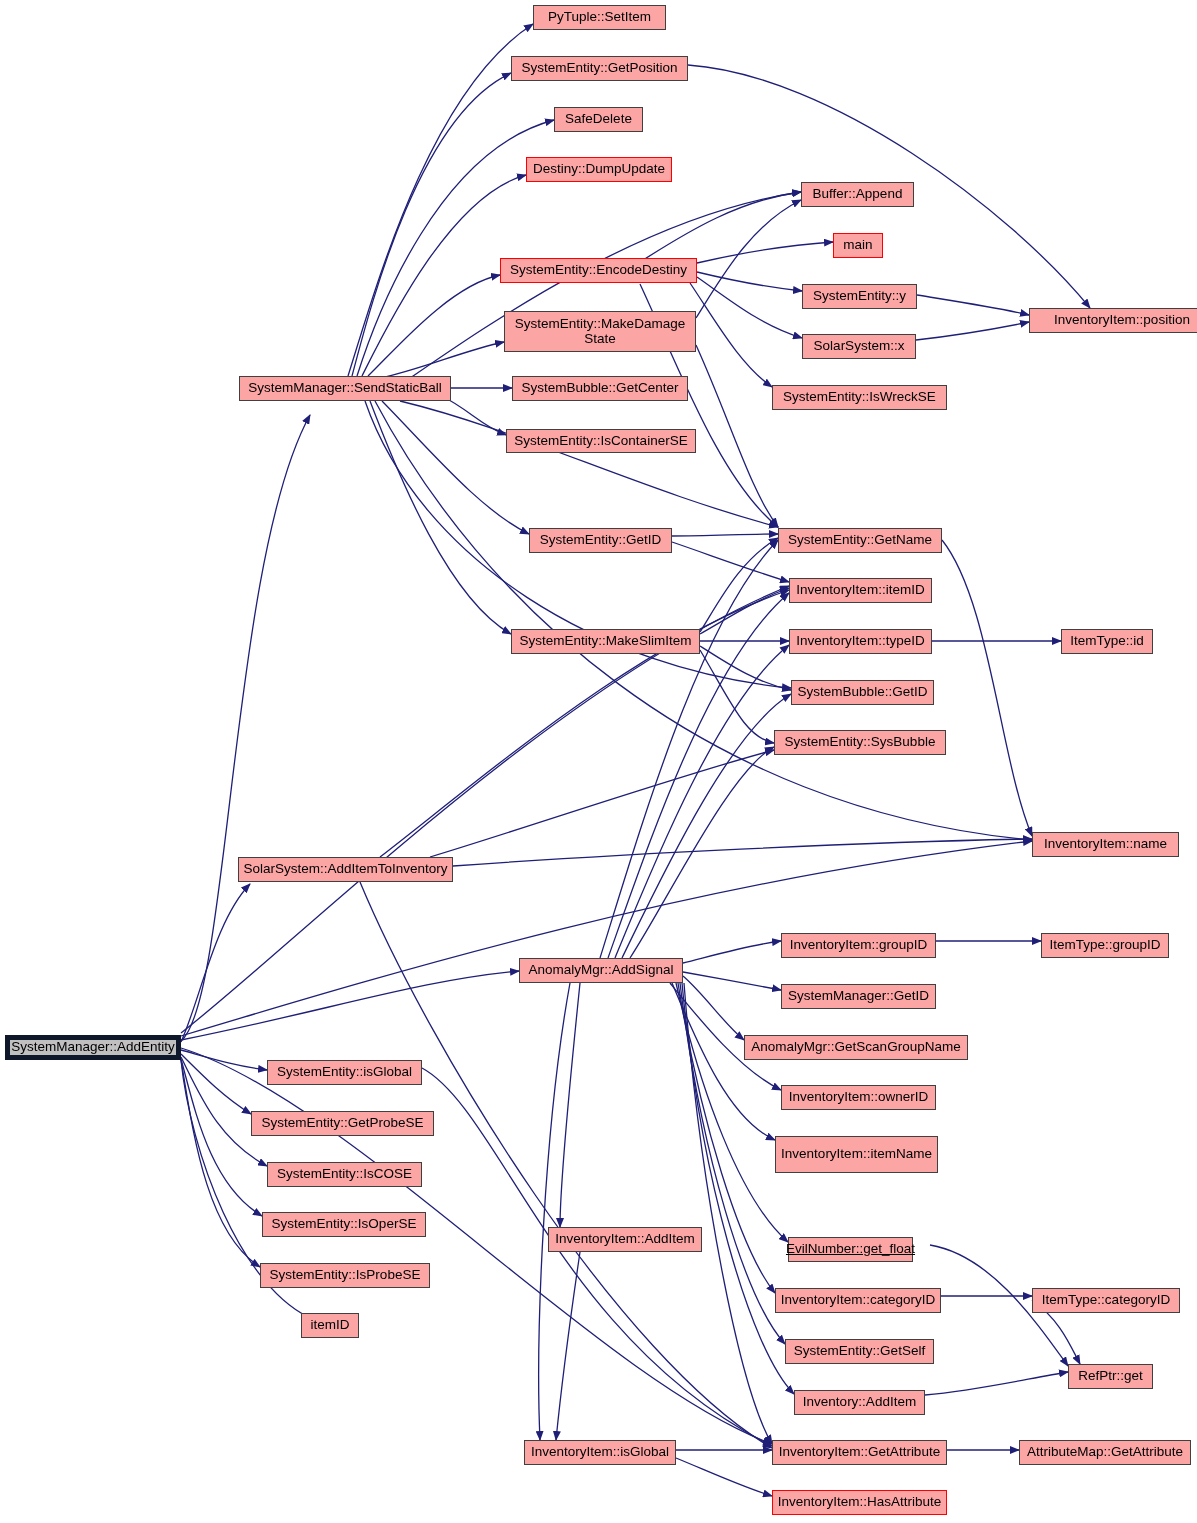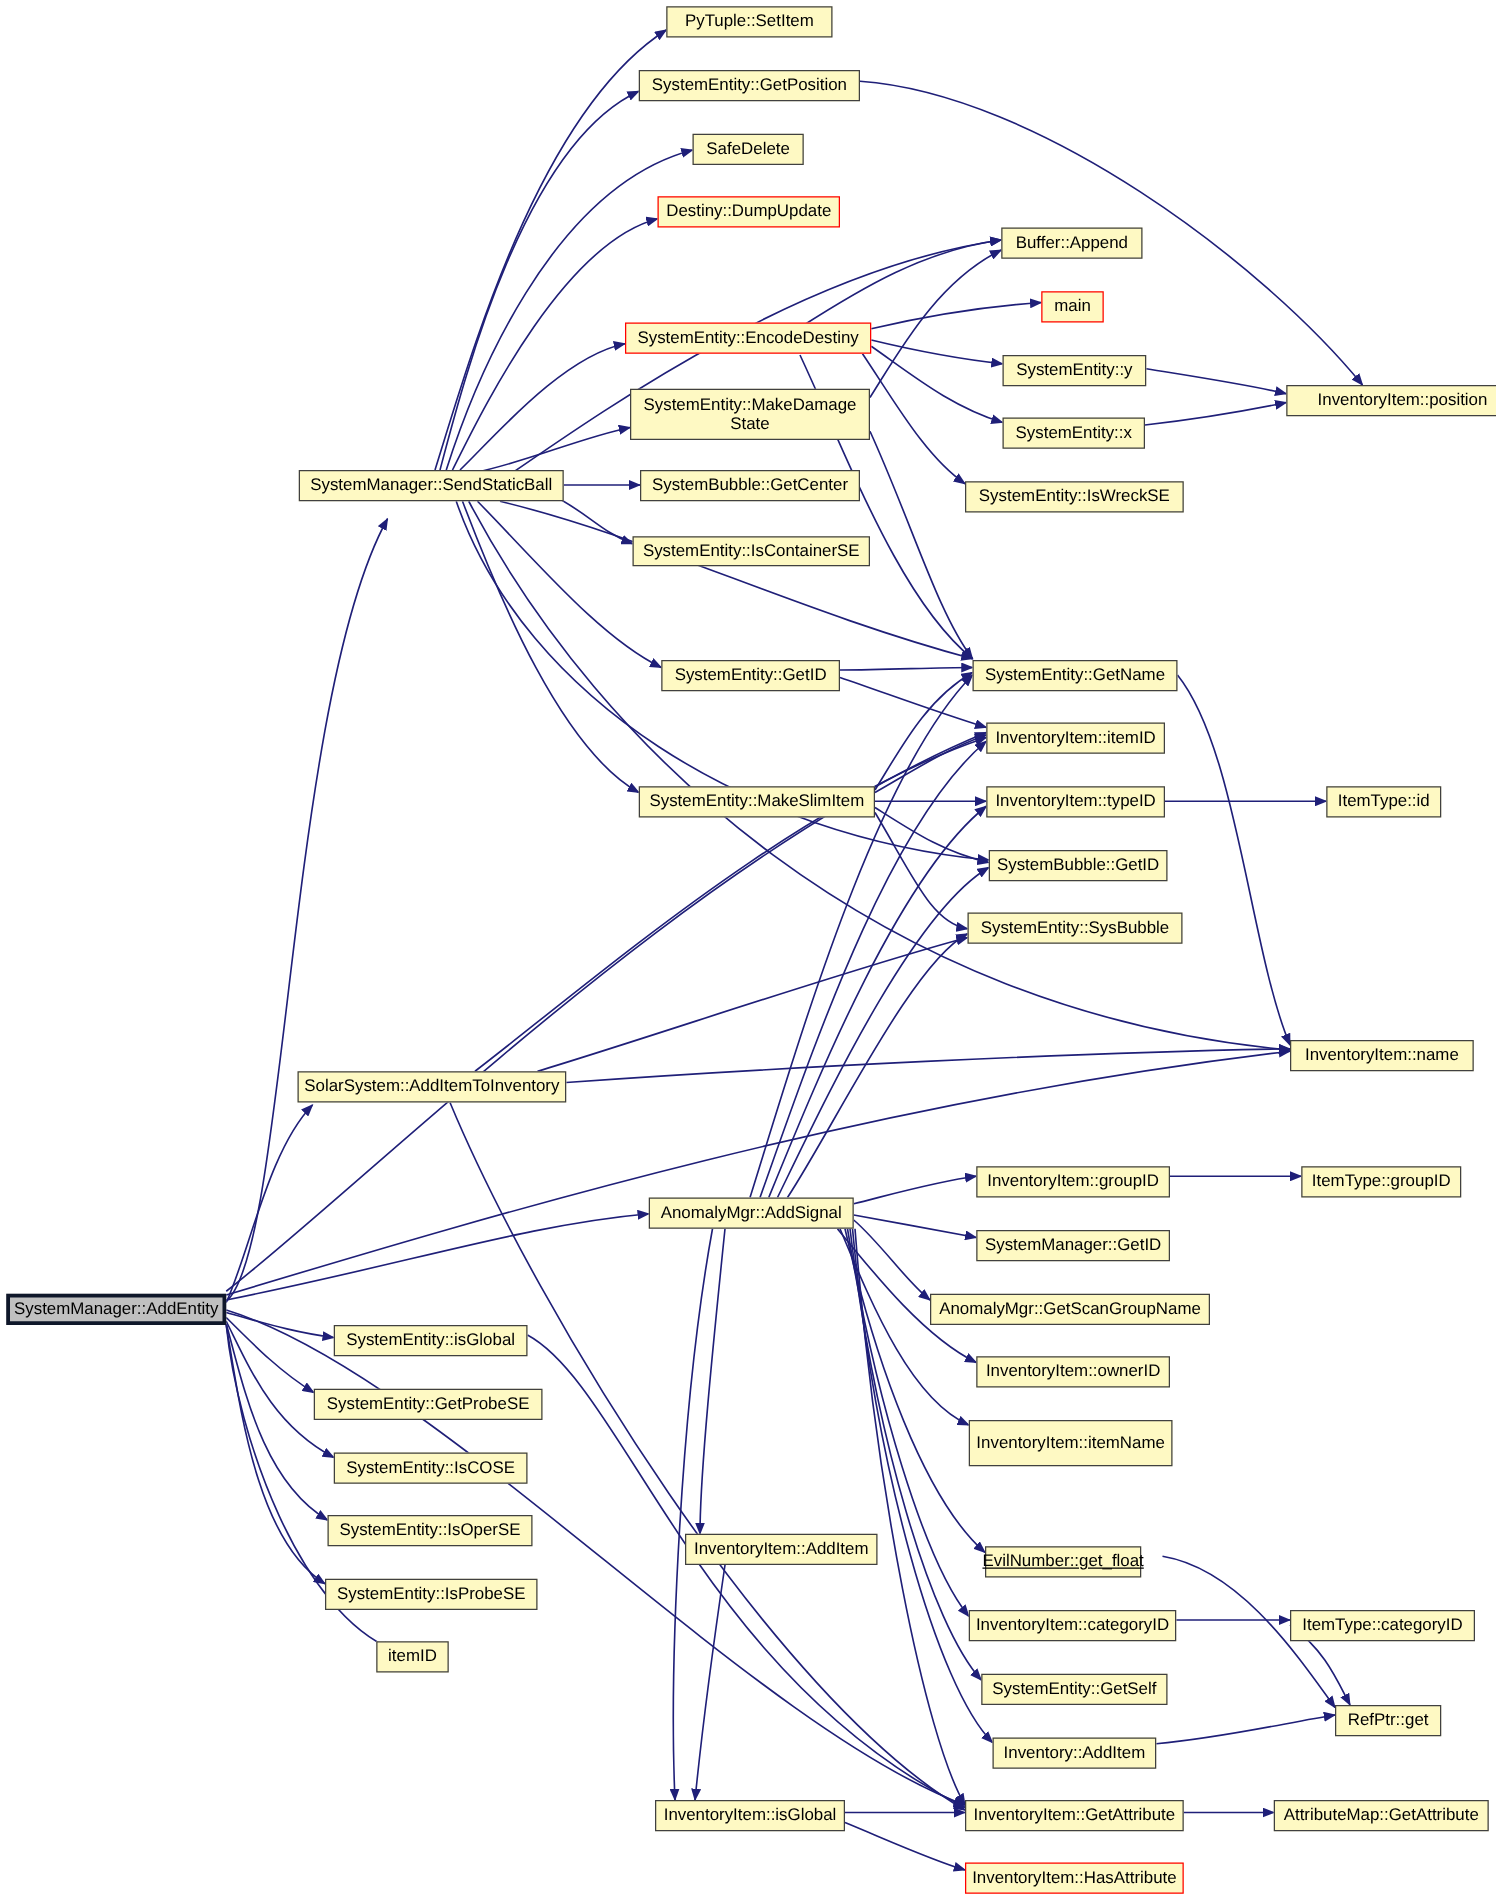--- a/index.html
+++ b/index.html
@@ -1,25 +1,25 @@
 <!DOCTYPE html>
 <html><head>
 <meta charset="utf-8">
 <title>Call Graph</title>
 <style>
   html,body{margin:0;padding:0;background:#ffffff;}
   #canvas{position:relative;width:1197px;height:1523px;background:#ffffff;
           font-family:"Liberation Sans", sans-serif;}
   svg#edges{position:absolute;left:0;top:0;width:1197px;height:1523px;}
   .node{position:absolute;box-sizing:border-box;display:flex;align-items:center;
-        justify-content:center;text-align:center;background:#fef9c3;
+        justify-content:center;text-align:center;background:#fca5a5;
         border:1px solid #404040;color:#000000;font-size:13.5px;line-height:1.08;
         white-space:pre-line;}
   .node.red{border:1px solid #ff0000;}
-  .node.root{background:#c0c0c0;border:3px solid #0f172a;}
+  .node.root{background:#c0c0c0;border:5px solid #0f172a;}
 </style>
 </head>
 <body>
 
 <div id="canvas">
   <svg id="edges" viewBox="0 0 1197 1523" xmlns="http://www.w3.org/2000/svg">
     <defs>
       <marker id="ah" markerWidth="10" markerHeight="8" refX="9" refY="4" orient="auto" markerUnits="userSpaceOnUse">
         <path d="M0,0 L10,4 L0,8 z" fill="#1f1f78"></path>
       </marker>
@@ -112,21 +112,21 @@
       <div class="node" style="left: 554px; top: 107px; width: 89px; height: 25px;">SafeDelete</div>
       <div class="node red" style="left: 526px; top: 157px; width: 146px; height: 25px; border-color: rgb(255, 0, 0);">Destiny::DumpUpdate</div>
       <div class="node red" style="left: 500px; top: 258px; width: 197px; height: 25px; border-color: rgb(255, 0, 0);">SystemEntity::EncodeDestiny</div>
       <div class="node" style="left: 504px; top: 311px; width: 192px; height: 41px;">SystemEntity::MakeDamage
 State</div>
       <div class="node" style="left: 512px; top: 376px; width: 176px; height: 25px;">SystemBubble::GetCenter</div>
       <div class="node" style="left: 506px; top: 429px; width: 190px; height: 24px; text-align: center;">SystemEntity::IsContainerSE</div>
       <div class="node" style="left: 801px; top: 182px; width: 113px; height: 25px;">Buffer::Append</div>
       <div class="node red" style="left: 833px; top: 233px; width: 50px; height: 25px; border-color: rgb(255, 0, 0);">main</div>
       <div class="node" style="left: 802px; top: 284px; width: 115px; height: 25px;">SystemEntity::y</div>
-      <div class="node" style="left: 802px; top: 334px; width: 114px; height: 25px;">SystemEntity::x</div>
+      <div class="node" style="left: 802px; top: 334px; width: 114px; height: 25px;">SolarSystem::x</div>
       <div class="node" style="left: 772px; top: 385px; width: 175px; height: 25px;">SystemEntity::IsWreckSE</div>
       <div class="node" style="left: 1029px; top: 308px; width: 186px; height: 25px;">InventoryItem::position</div>
       <div class="node" style="left: 529px; top: 528px; width: 143px; height: 25px;">SystemEntity::GetID</div>
       <div class="node" style="left: 511px; top: 629px; width: 189px; height: 25px;">SystemEntity::MakeSlimItem</div>
       <div class="node" style="left: 778px; top: 528px; width: 164px; height: 25px;">SystemEntity::GetName</div>
       <div class="node" style="left: 789px; top: 578px; width: 143px; height: 25px;">InventoryItem::itemID</div>
       <div class="node" style="left: 789px; top: 629px; width: 143px; height: 25px;">InventoryItem::typeID</div>
       <div class="node" style="left: 791px; top: 680px; width: 143px; height: 25px;">SystemBubble::GetID</div>
       <div class="node" style="left: 774px; top: 730px; width: 172px; height: 25px;">SystemEntity::SysBubble</div>
       <div class="node" style="left: 1061px; top: 629px; width: 92px; height: 25px;">ItemType::id</div>

